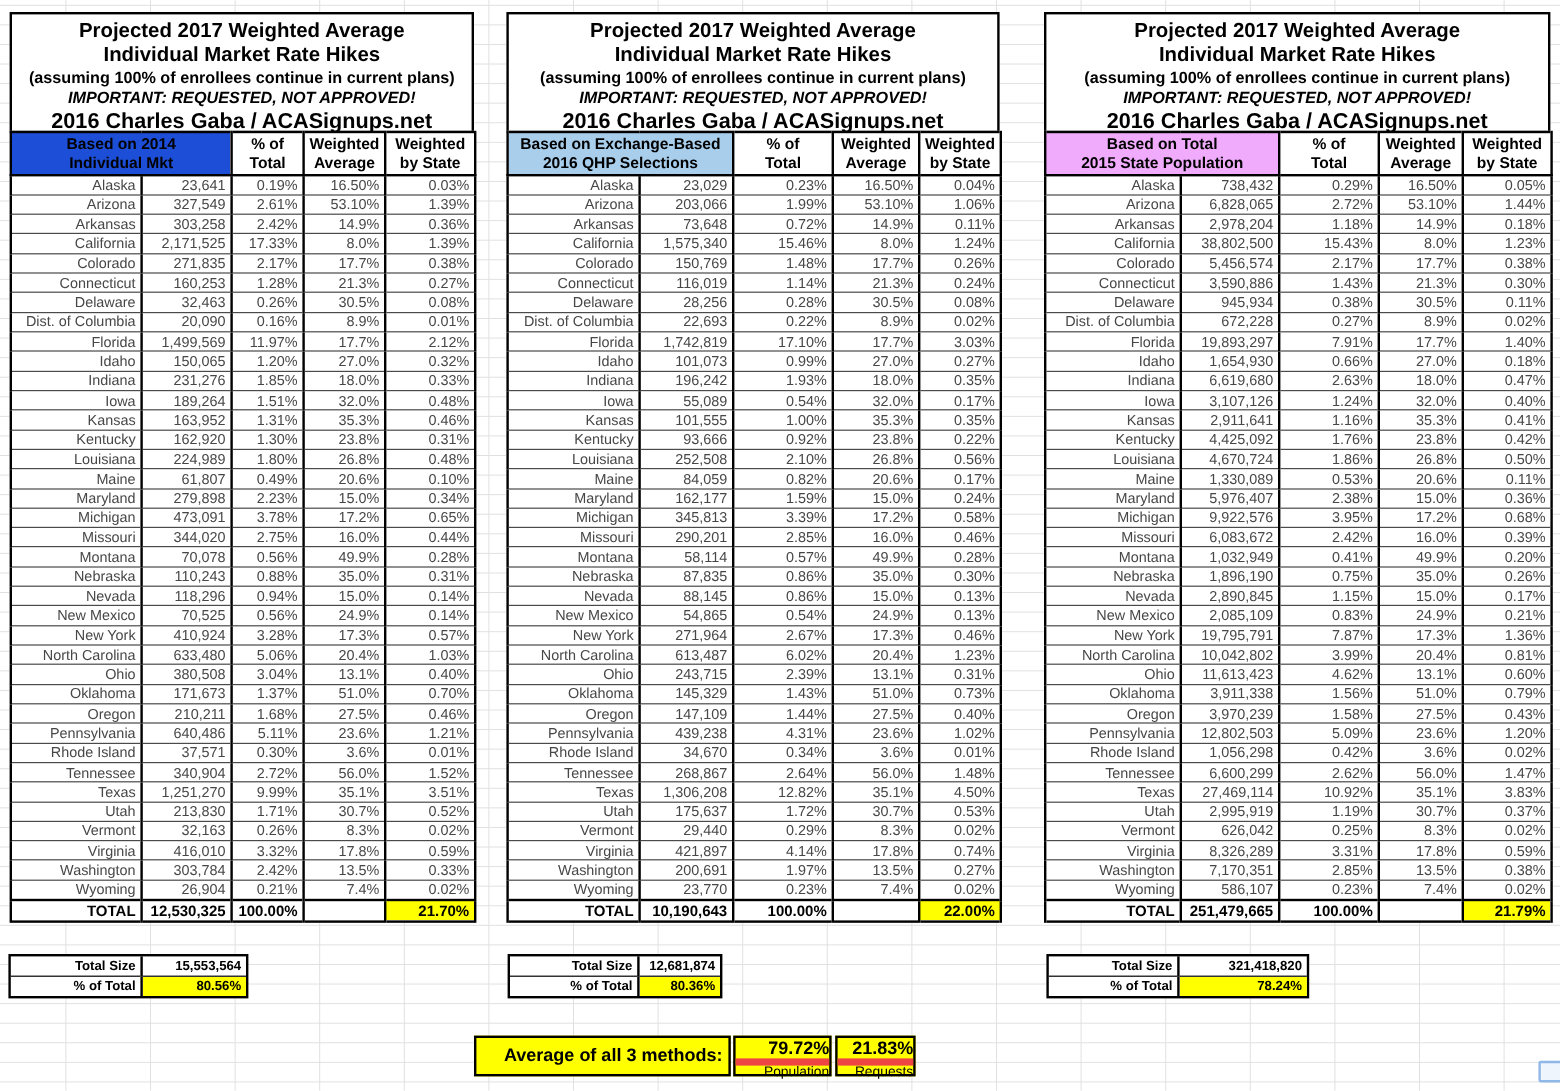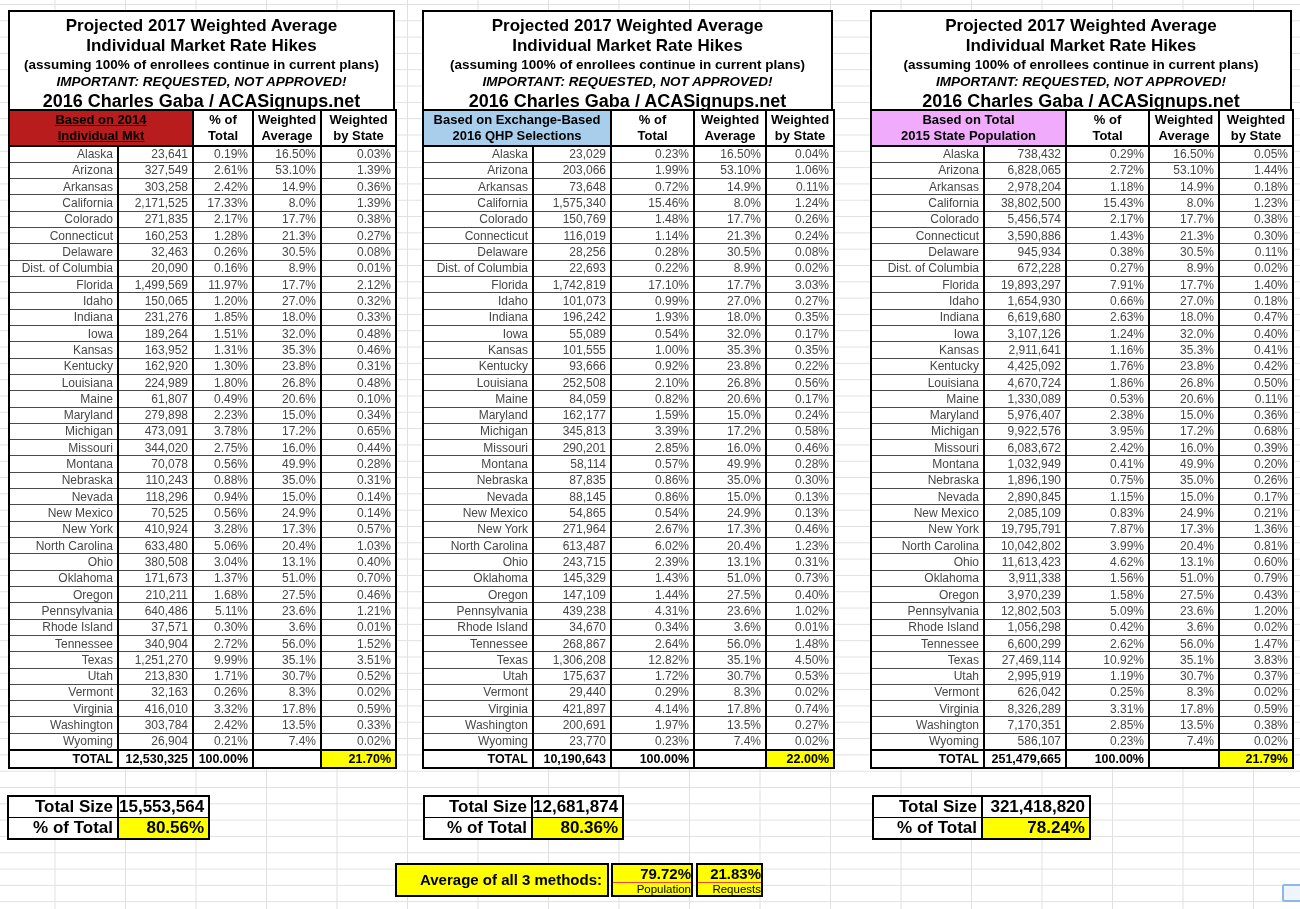--- a/index.html
+++ b/index.html
@@ -51,37 +51,37 @@
   }
   table.data tr.total-row td {
     height:18px; font-weight:bold; color:#000; font-size:12.5px;
     border-top:2px solid #000;
   }
   .summary-box {
     position:absolute; top:795px; z-index:2; border:2px solid #000; background:#fff;
   }
   .summary-box table { border-collapse:collapse; table-layout:fixed; }
   .summary-box td {
-    height:16.5px; font-size:17px; font-weight:bold; text-align:right;
+    height:16.5px; font-size:11px; font-weight:bold; text-align:right;
     padding:0 4px 0 0; white-space:nowrap; overflow:hidden;
   }
   .summary-box tr + tr td { border-top:1px solid #000; }
   .summary-box td.val { border-left:2px solid #000; }
   .avg-box { position:absolute; top:863px; z-index:2; }
   .avg-label {
     position:absolute; left:0; top:0; width:214px; height:34px;
     border:2px solid #000; font-size:15px; font-weight:bold;
     text-align:right; line-height:30px; padding-right:5px; white-space:nowrap;
   }
   .avg-cell {
     position:absolute; top:0; height:34px; border:2px solid #000;
     text-align:right;
   }
   .avg-cell .v { font-size:15px; font-weight:bold; line-height:17px; display:block; }
-  .avg-cell .l { font-size:11.5px; line-height:12px; display:block; border-top:1px solid #ef4444; }
+  .avg-cell .l { font-size:11.5px; line-height:12px; display:block; border-top:6px solid #ef4444; }
   .avg-cell.pop { left:216px; width:82px; }
   .avg-cell.req { left:301px; width:67px; }
   .active-cell {
     position:absolute; left:1282px; top:884px; width:22px; height:18px; z-index:3;
     border:2px solid #8fb8e8; background:#eef5fc; border-radius:2px;
   }
 </style>
 </head>
 <body>
 
@@ -98,21 +98,21 @@
   <table class="data">
       <colgroup>
         <col style="width: 109px;">
         <col style="width: 75px;">
         <col style="width: 60px;">
         <col style="width: 68px;">
         <col style="width: 75px;">
       </colgroup>
       <thead>
         <tr>
-          <th colspan="2" style="background: #b91c1c; text-decoration: underline;">Based on 2014
+          <th colspan="2" style="background: #1d4ed8;">Based on 2014
 Individual Mkt</th>
           <th>% of
 Total</th>
           <th>Weighted
 Average</th>
           <th>Weighted
 by State</th>
         </tr>
       </thead>
       <tbody>

